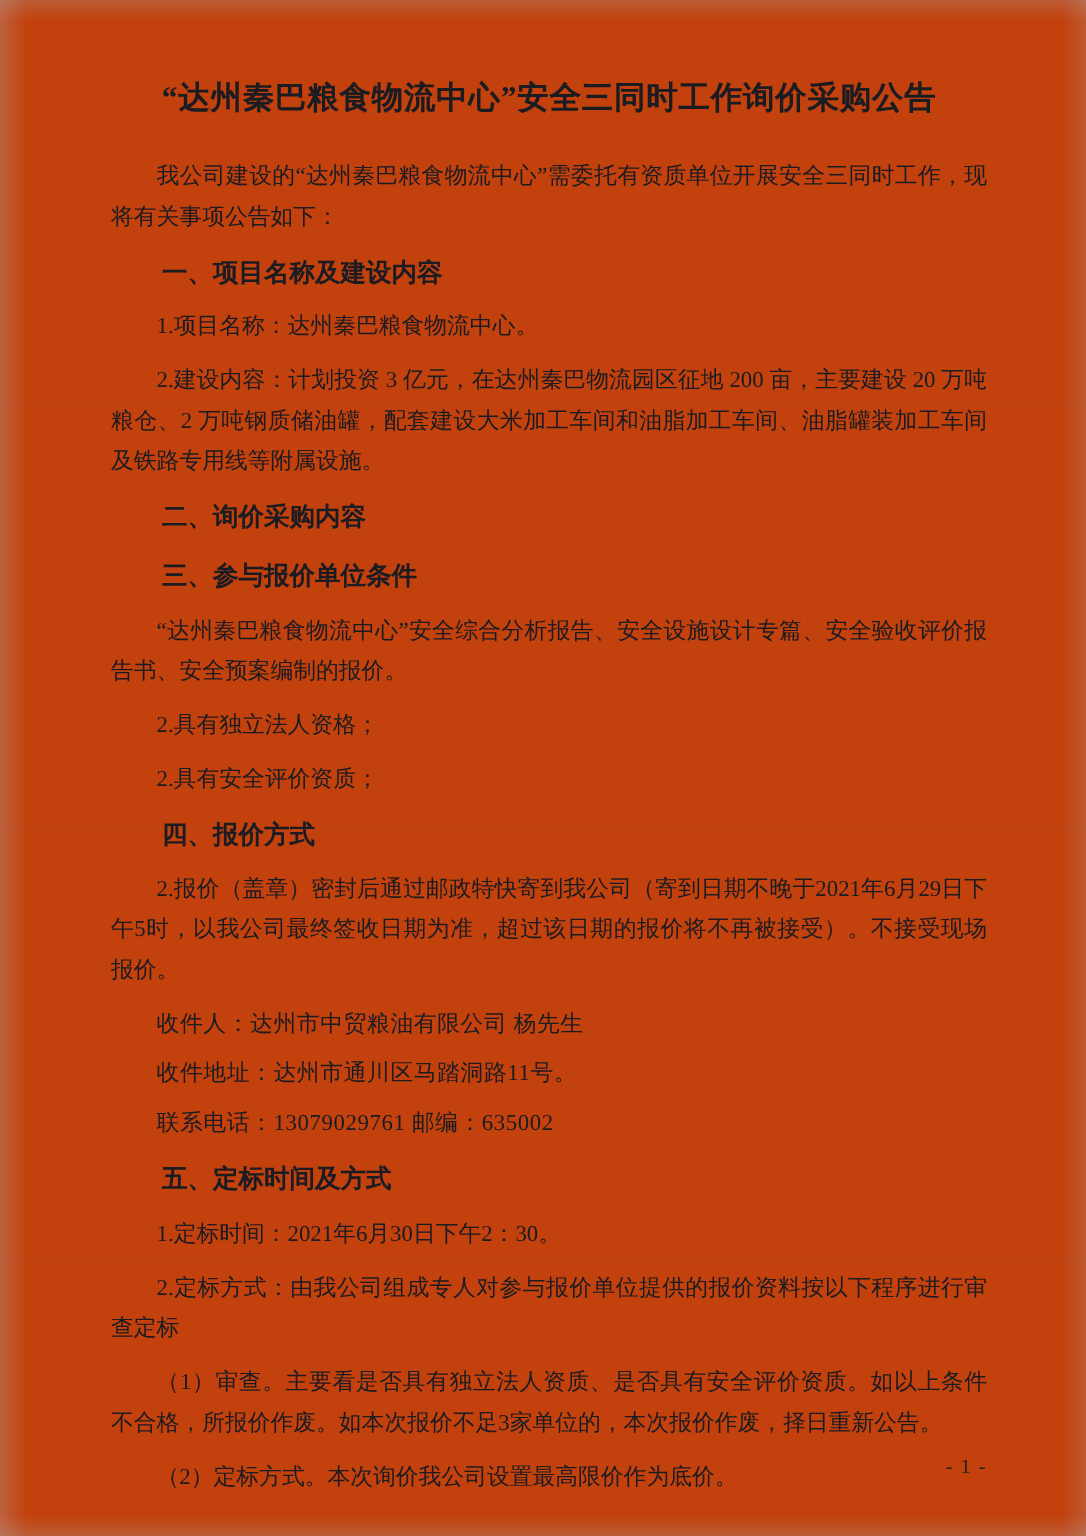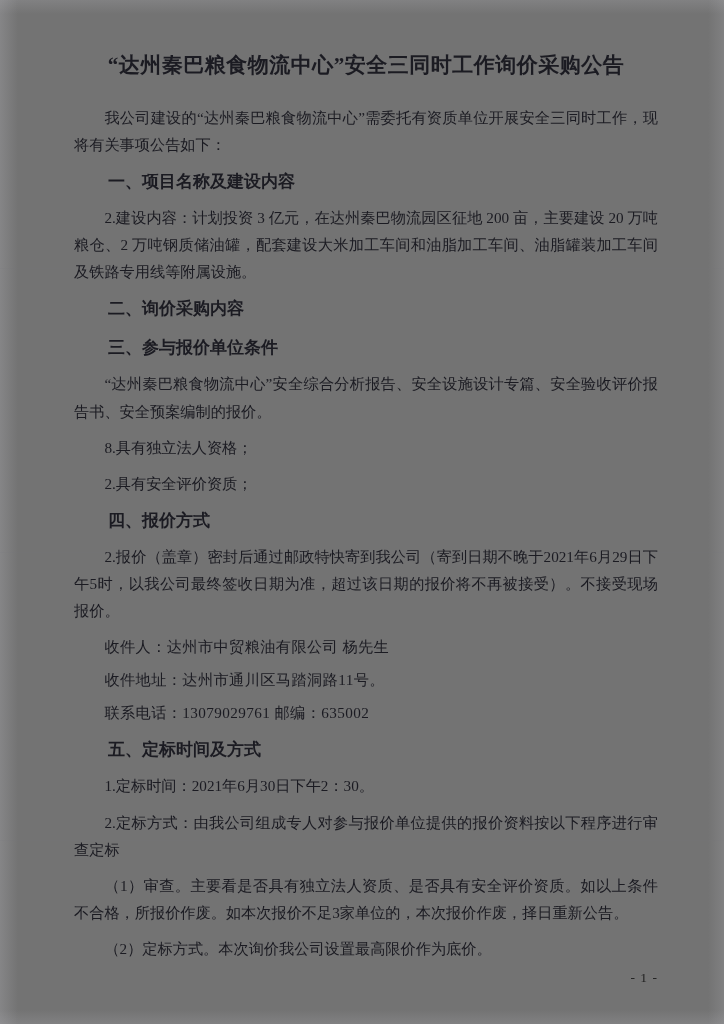--- a/index.html
+++ b/index.html
@@ -4,21 +4,21 @@
 <style>
   html, body {
     margin: 0;
     padding: 0;
     background: #8e8e8e;
   }
   .page {
     position: relative;
     width: 724px;
     height: 1024px;
-    background: #737373;
+    background: #c2410c;
     overflow: hidden;
     font-family: "Liberation Serif", "DejaVu Serif", serif;
     color: #1b1b22;
     box-sizing: border-box;
   }
   
   .paper-tint {
     position: absolute;
     inset: 0;
     background:
@@ -88,27 +88,28 @@
   <div class="fold-line" style="top:552px;"></div>
   <div class="fold-line" style="top:840px;"></div>
 
   <div class="content">
 
     <h1 class="doc-title">“达州秦巴粮食物流中心”安全三同时工作询价采购公告</h1>
 
     <p class="para indent2">我公司建设的“达州秦巴粮食物流中心”需委托有资质单位开展安全三同时工作，现将有关事项公告如下：</p>
 
     <p class="para heading">一、项目名称及建设内容</p>
+    <p class="para item">1.项目名称：达州秦巴粮食物流中心。</p>
     <p class="para item">2.建设内容：计划投资 3 亿元，在达州秦巴物流园区征地 200 亩，主要建设 20 万吨粮仓、2 万吨钢质储油罐，配套建设大米加工车间和油脂加工车间、油脂罐装加工车间及铁路专用线等附属设施。</p>
 
     <p class="para heading">二、询价采购内容</p>
     <p class="para heading">三、参与报价单位条件</p>
 
     <p class="para item">“达州秦巴粮食物流中心”安全综合分析报告、安全设施设计专篇、安全验收评价报告书、安全预案编制的报价。</p>
-    <p class="para item">8.具有独立法人资格；</p>
+    <p class="para item">2.具有独立法人资格；</p>
     <p class="para item">2.具有安全评价资质；</p>
 
     <p class="para heading">四、报价方式</p>
     <p class="para item">2.报价（盖章）密封后通过邮政特快寄到我公司（寄到日期不晚于2021年6月29日下午5时，以我公司最终签收日期为准，超过该日期的报价将不再被接受）。不接受现场报价。</p>
     <p class="para contact tight">收件人：达州市中贸粮油有限公司  杨先生</p>
     <p class="para contact tight">收件地址：达州市通川区马踏洞路11号。</p>
     <p class="para contact tight">联系电话：13079029761    邮编：635002</p>
 
     <p class="para heading">五、定标时间及方式</p>
     <p class="para item">1.定标时间：2021年6月30日下午2：30。</p>

